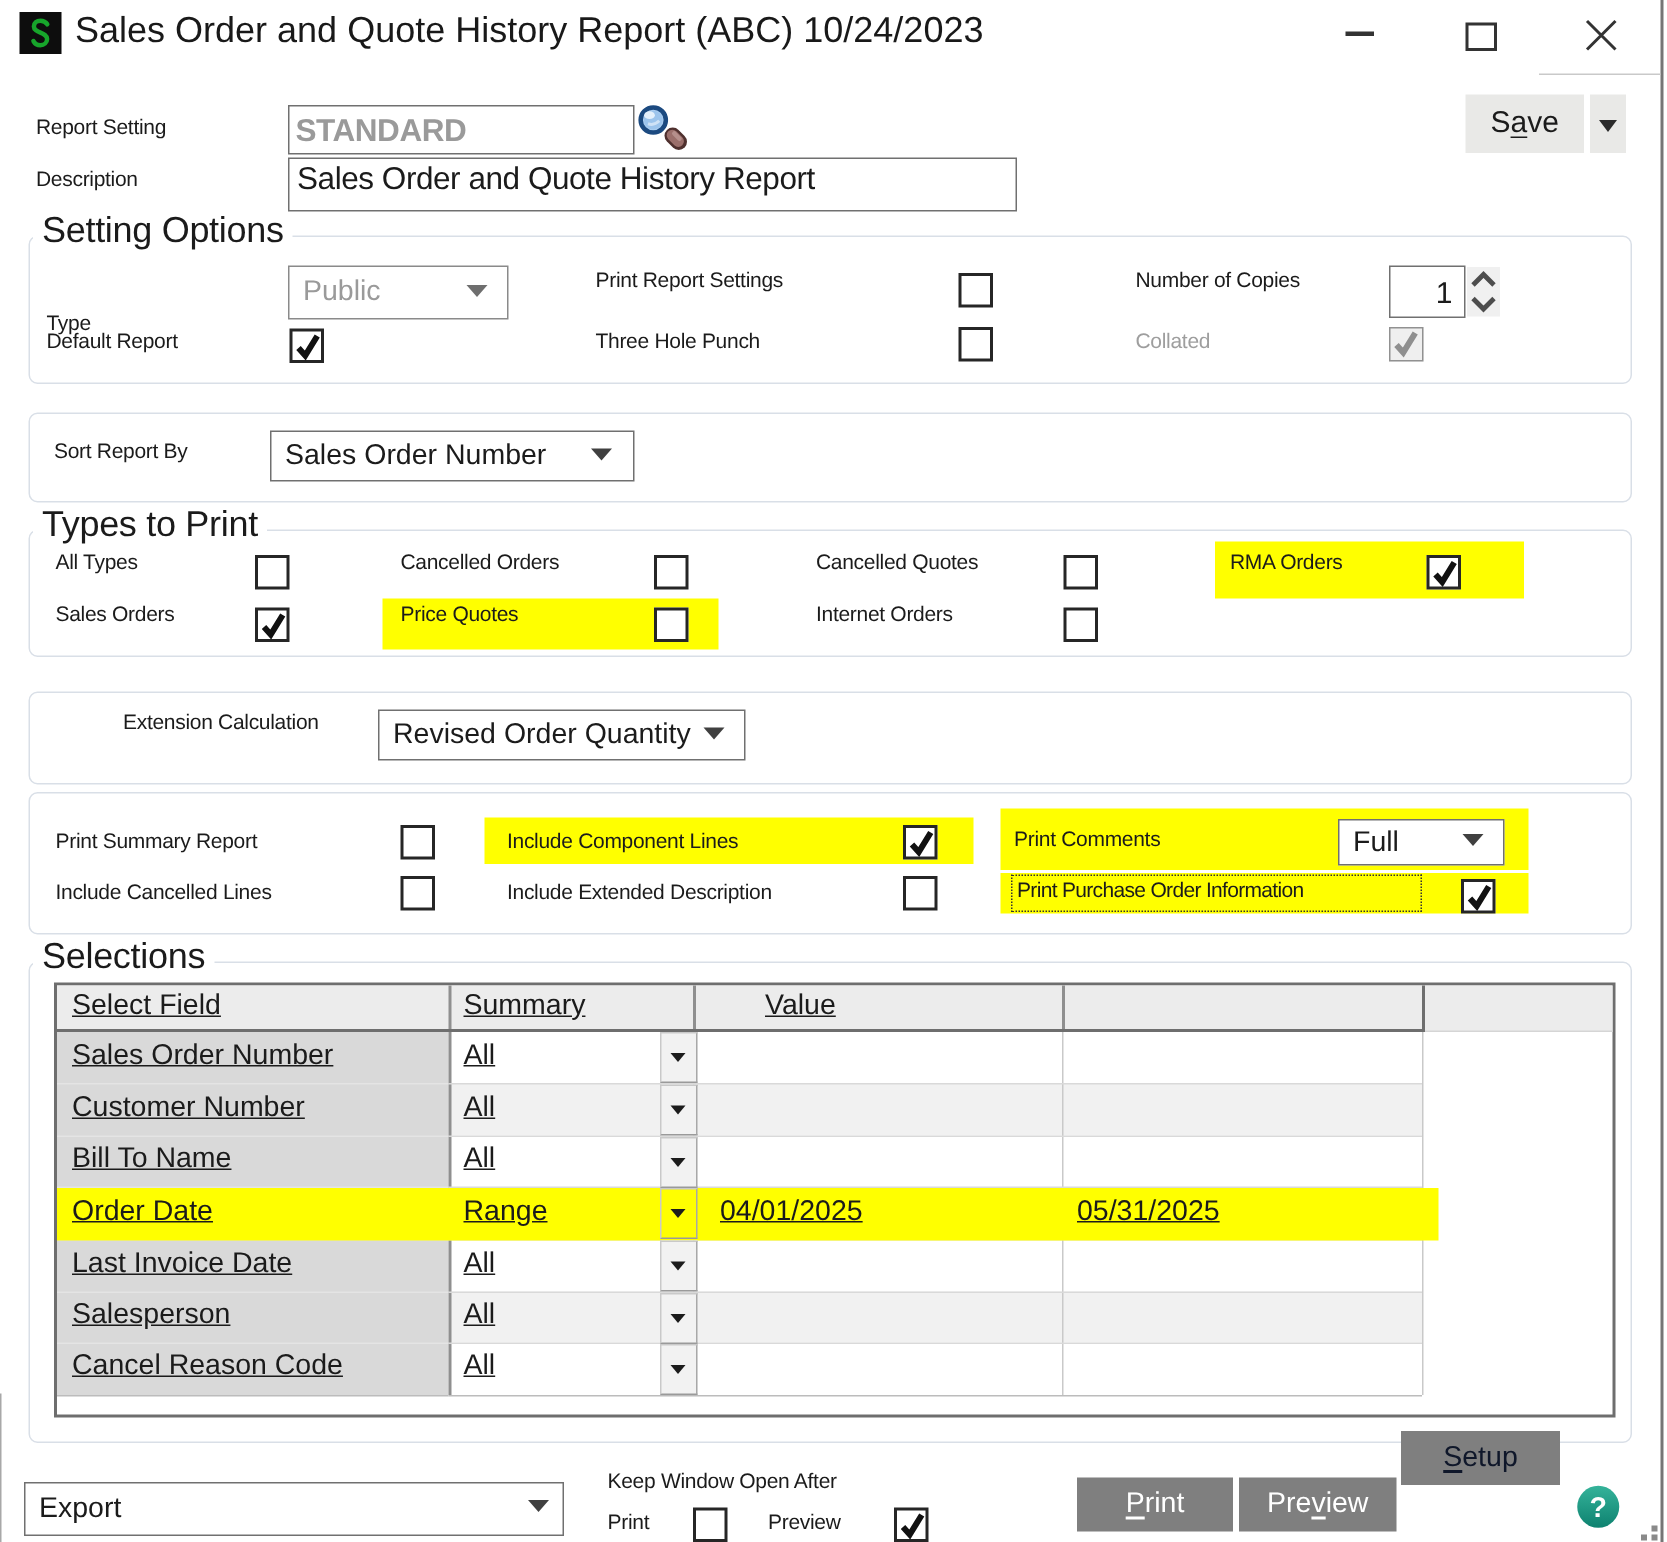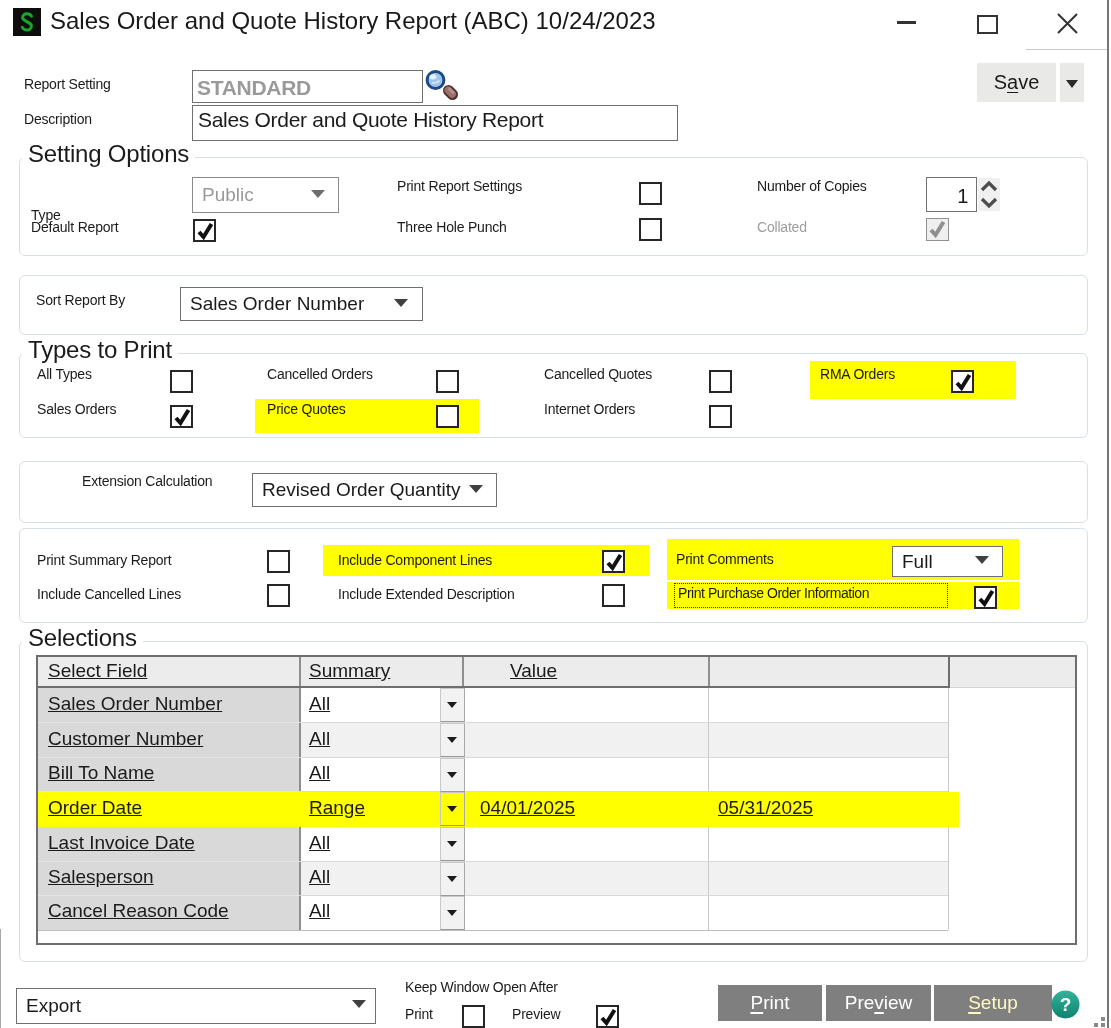--- a/index.html
+++ b/index.html
@@ -251,21 +251,21 @@
     <svg width="23" height="26" viewBox="0 0 23 26">
       <path d="M4 14 L8.5 19 L16.5 6" fill="none" stroke="#111" stroke-width="4"></path>
     </svg>
   </div>
 <div class="btn" style="left:718px;top:985px;width:104px;height:36px;">
     <span><u>P</u>rint</span>
   </div>
 <div class="btn" style="left:826px;top:985px;width:105px;height:36px;">
     <span>Pre<u>v</u>iew</span>
   </div>
-<div class="btn" style="left:934px;top:985px;width:118px;height:36px;color:#fef9c3;">
+<div class="btn" style="left:934px;top:954px;width:106px;height:36px;color:#0f172a;">
     <span><u>S</u>etup</span>
   </div>
 <svg class="abs" style="left:1051px;top:990px;" width="29" height="29" viewBox="0 0 29 29">
 <defs>
       <linearGradient id="hg" x1="0" y1="0" x2="0" y2="1">
         <stop offset="0" stop-color="#35b39a"></stop>
         <stop offset="1" stop-color="#0e8270"></stop>
       </linearGradient>
     </defs>
 <circle cx="14.5" cy="14.5" r="14" fill="url(#hg)"></circle>

